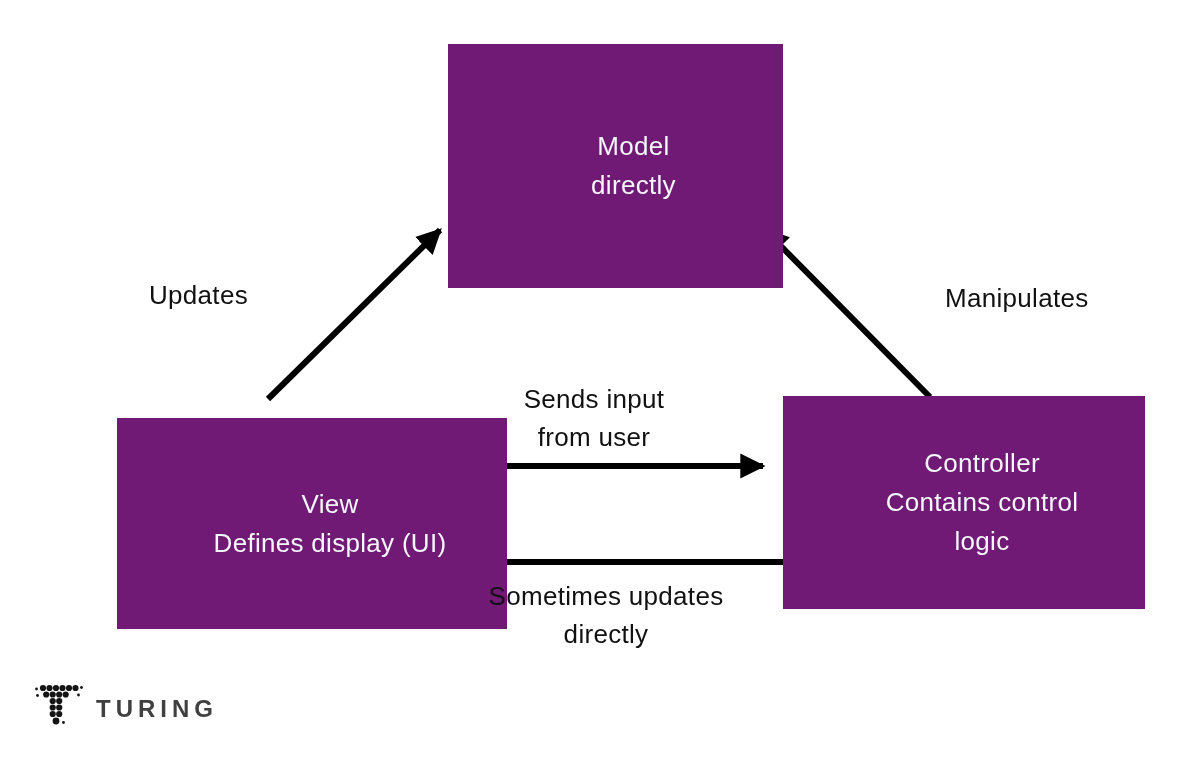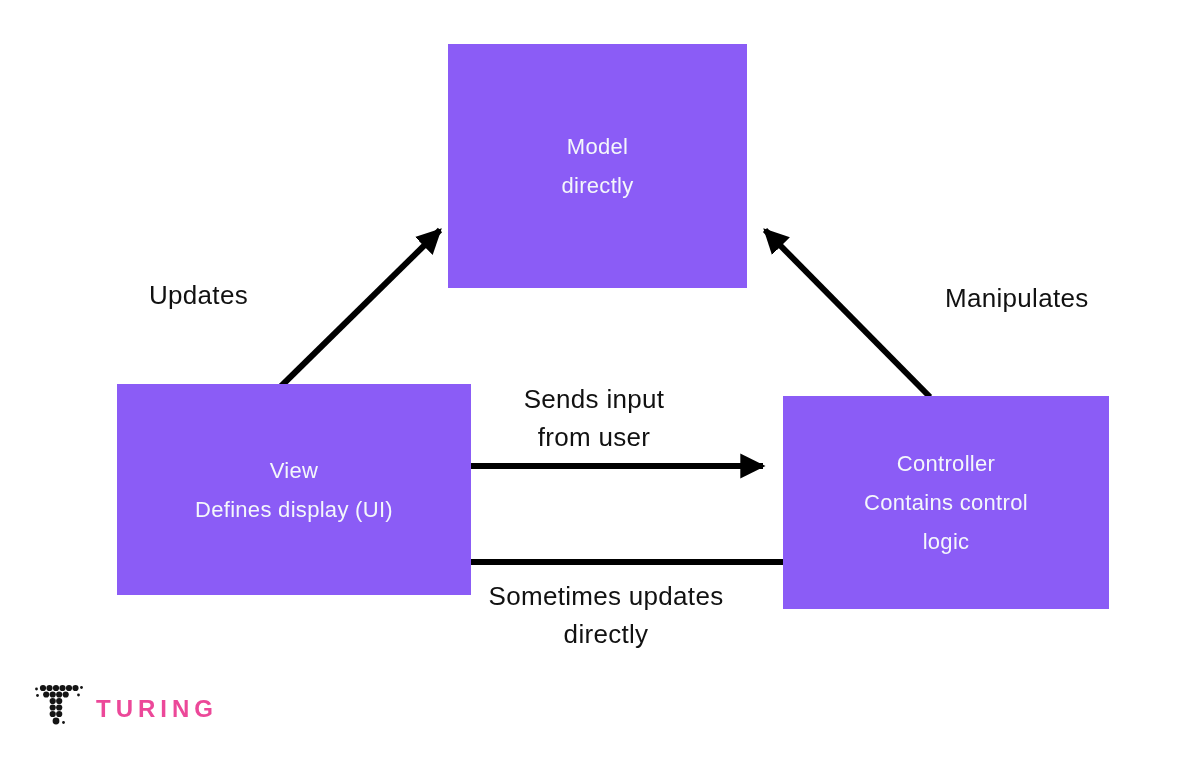--- a/index.html
+++ b/index.html
@@ -16,33 +16,34 @@
     overflow: hidden;
   }
   .arrow-layer {
     position: absolute;
     left: 0; top: 0;
     width: 1200px;
     height: 768px;
   }
   .node {
     position: absolute;
-    background: #8b5cf6;
+    background: #701a75;
     color: #f4f7fb;
     display: flex;
     flex-direction: column;
     align-items: center;
     justify-content: center;
     text-align: center;
-    font-size: 22px;
+    font-size: 26px;
     line-height: 39px;
     letter-spacing: 0.3px;
+    padding-left: 36px;
   }
   .node-model      { left: 448px; top: 44px;  width: 299px; height: 244px; }
-  .node-view       { left: 117px; top: 384px; width: 354px; height: 211px; }
+  .node-view       { left: 117px; top: 418px; width: 354px; height: 211px; }
   .node-controller { left: 783px; top: 396px; width: 326px; height: 213px; }
   .edge-label {
     position: absolute;
     color: #111111;
     font-size: 26px;
     line-height: 38px;
     letter-spacing: 0.3px;
     white-space: nowrap;
   }
   .edge-label.centered {
@@ -62,21 +63,21 @@
   }
   .logo-mark {
     width: 50px;
     height: 54px;
   }
   .brand-name {
     margin-left: 12px;
     font-size: 24px;
     font-weight: 700;
     letter-spacing: 5px;
-    color: #ec4899;
+    color: #404040;
   }
 </style>
 </head>
 <body>
 
 <div class="canvas">
 
   <svg class="arrow-layer" viewBox="0 0 1200 768" xmlns="http://www.w3.org/2000/svg">
     <defs>
       <marker id="ah" viewBox="0 0 10 10" refX="9" refY="5" markerWidth="4.2" markerHeight="4.2" orient="auto-start-reverse" markerUnits="strokeWidth">

